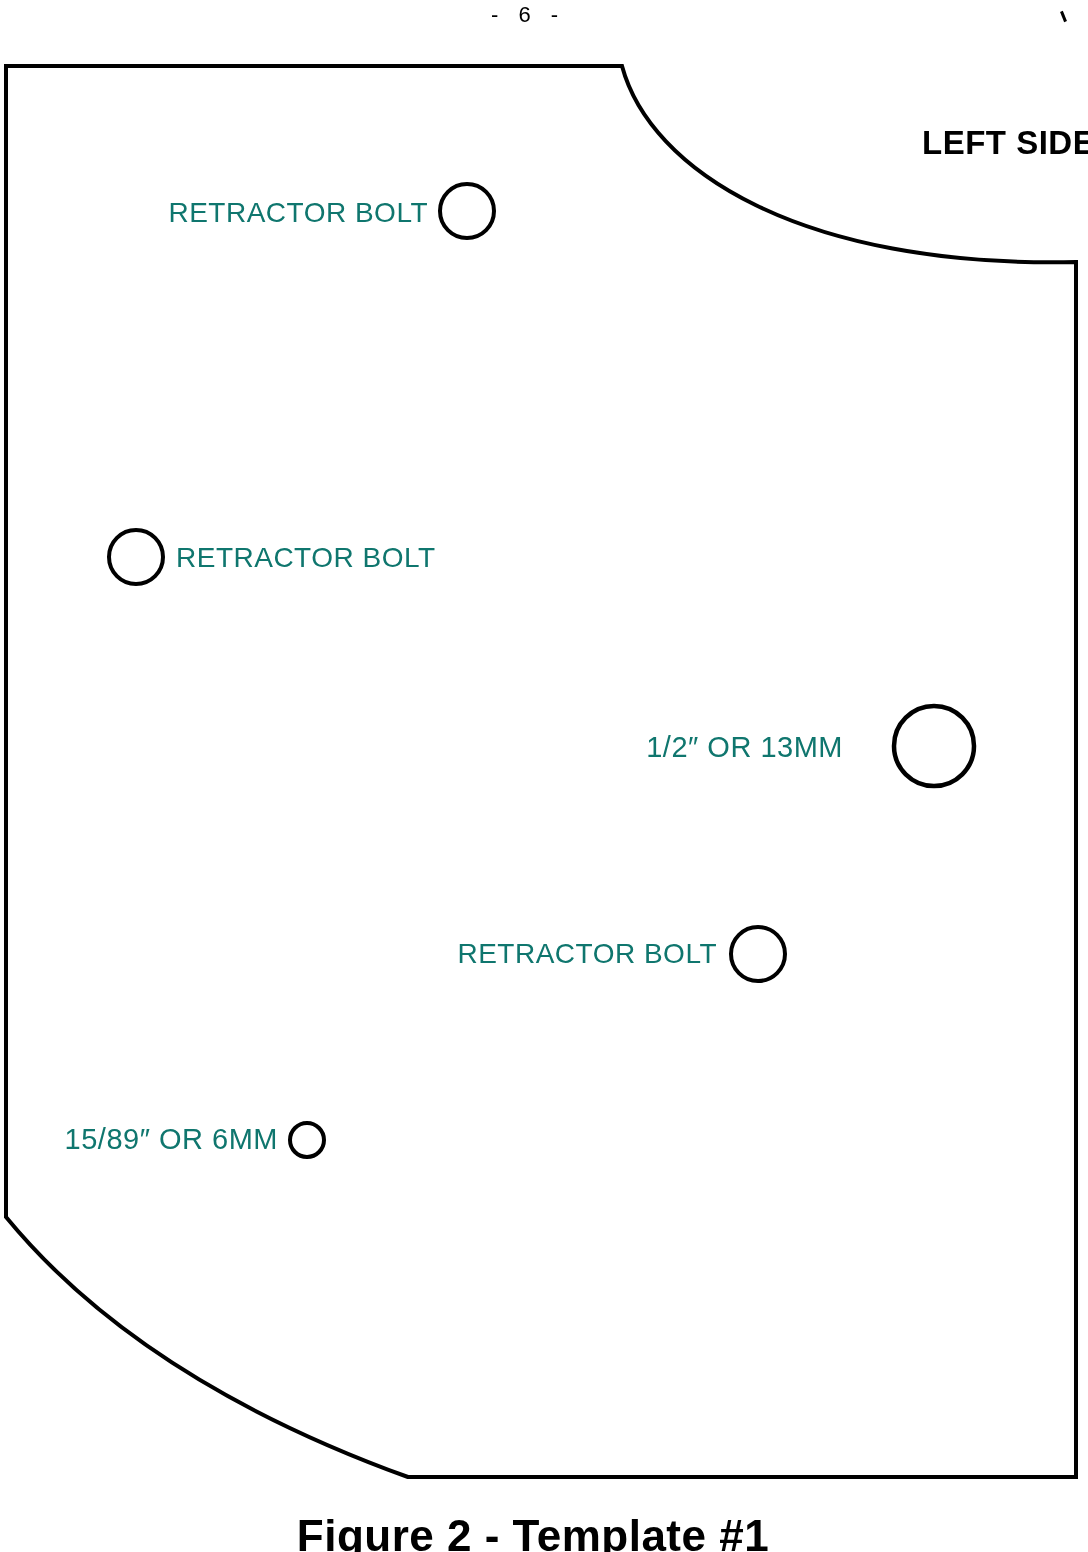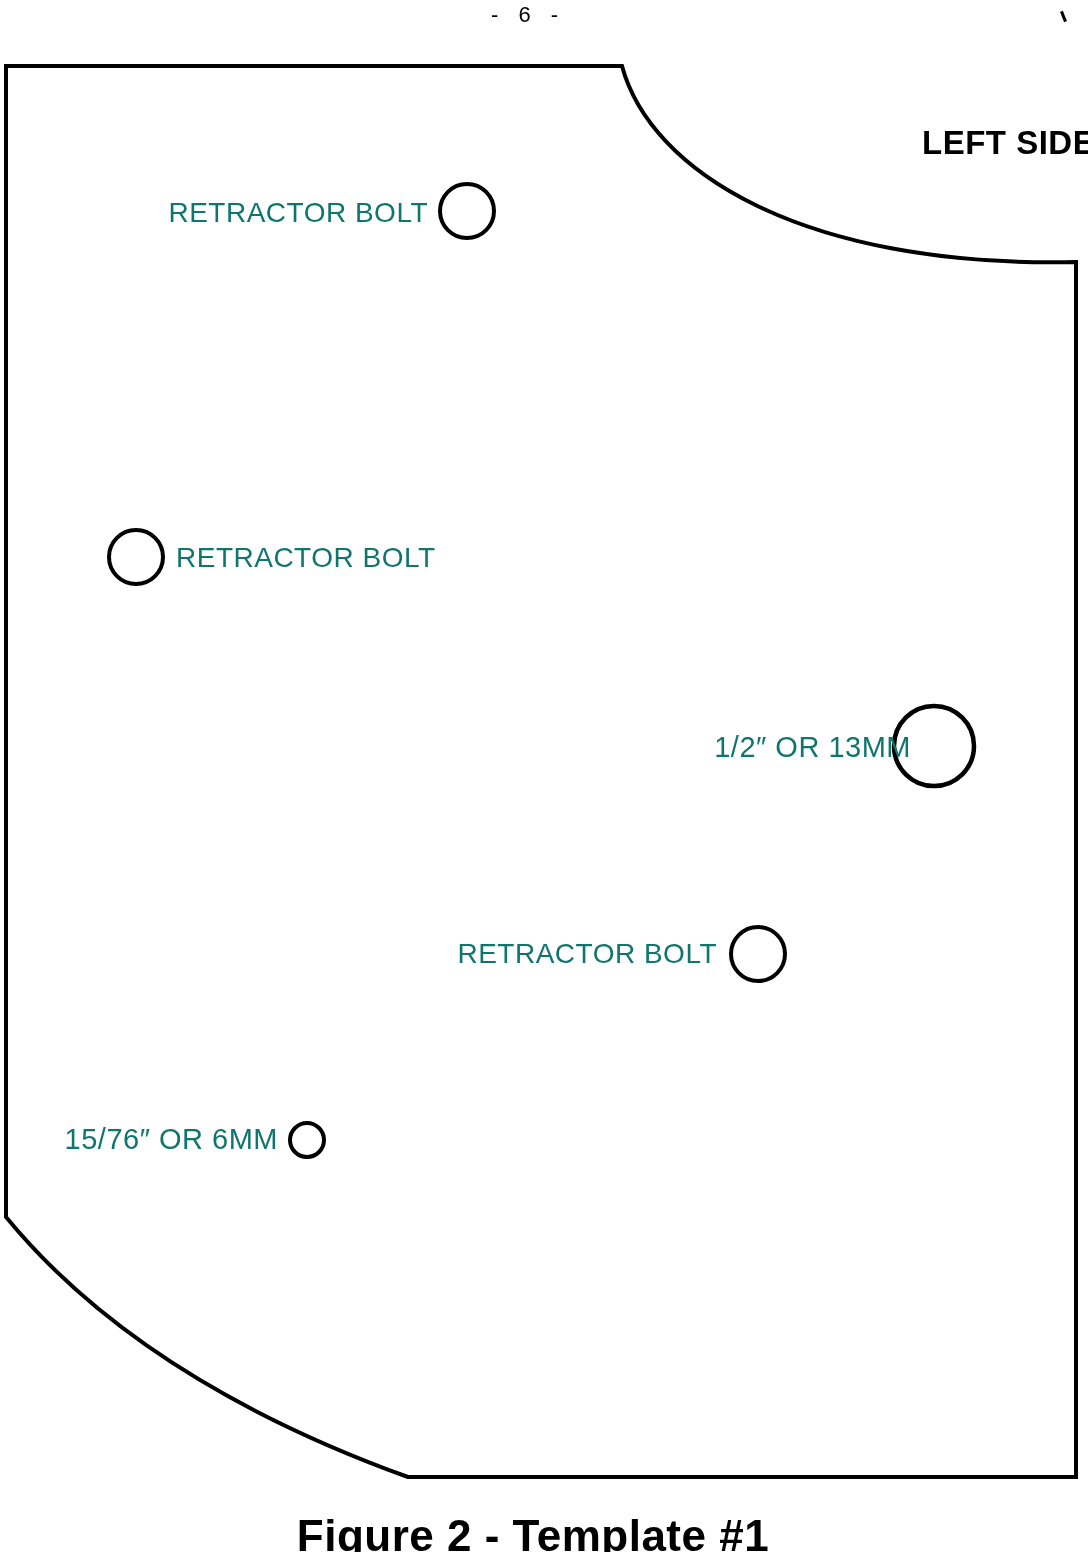--- a/index.html
+++ b/index.html
@@ -40,21 +40,21 @@
   .side-label {
     top: 124px;
     left: 922px;
     font-size: 33px;
     letter-spacing: 0.5px;
     white-space: nowrap;
     font-weight: bold;
   }
   .lbl-bolt-top   { top: 198px;  left: 150px; width: 278px; text-align: right; }
   .lbl-bolt-left  { top: 543px;  left: 176px; width: 300px; text-align: left;  }
-  .lbl-half-inch  { top: 732px;  left: 636px; width: 275px; text-align: right; font-size: 29px; }
+  .lbl-half-inch  { top: 732px;  left: 568px; width: 275px; text-align: right; font-size: 29px; }
   .lbl-bolt-mid   { top: 939px;  left: 440px; width: 277px; text-align: right; }
   .lbl-small-hole { top: 1124px; left: 60px;  width: 218px; text-align: right; font-size: 29px; }
   .caption {
     top: 1511px;
     left: 0;
     width: 1066px;
     text-align: center;
     font-size: 44px;
     font-weight: bold;
     letter-spacing: 0.5px;
@@ -91,17 +91,17 @@
   <div class="abs side-label">LEFT SIDE</div>
 
   <div class="abs label lbl-bolt-top">RETRACTOR BOLT</div>
 
   <div class="abs label lbl-bolt-left">RETRACTOR BOLT</div>
 
   <div class="abs label lbl-half-inch">1/2″ OR 13MM</div>
 
   <div class="abs label lbl-bolt-mid">RETRACTOR BOLT</div>
 
-  <div class="abs label lbl-small-hole">15/76″ OR 6MM</div>
+  <div class="abs label lbl-small-hole">15/89″ OR 6MM</div>
 
   <div class="abs caption">Figure 2 - Template #1</div>
 
 </div>
 
 </body></html>

